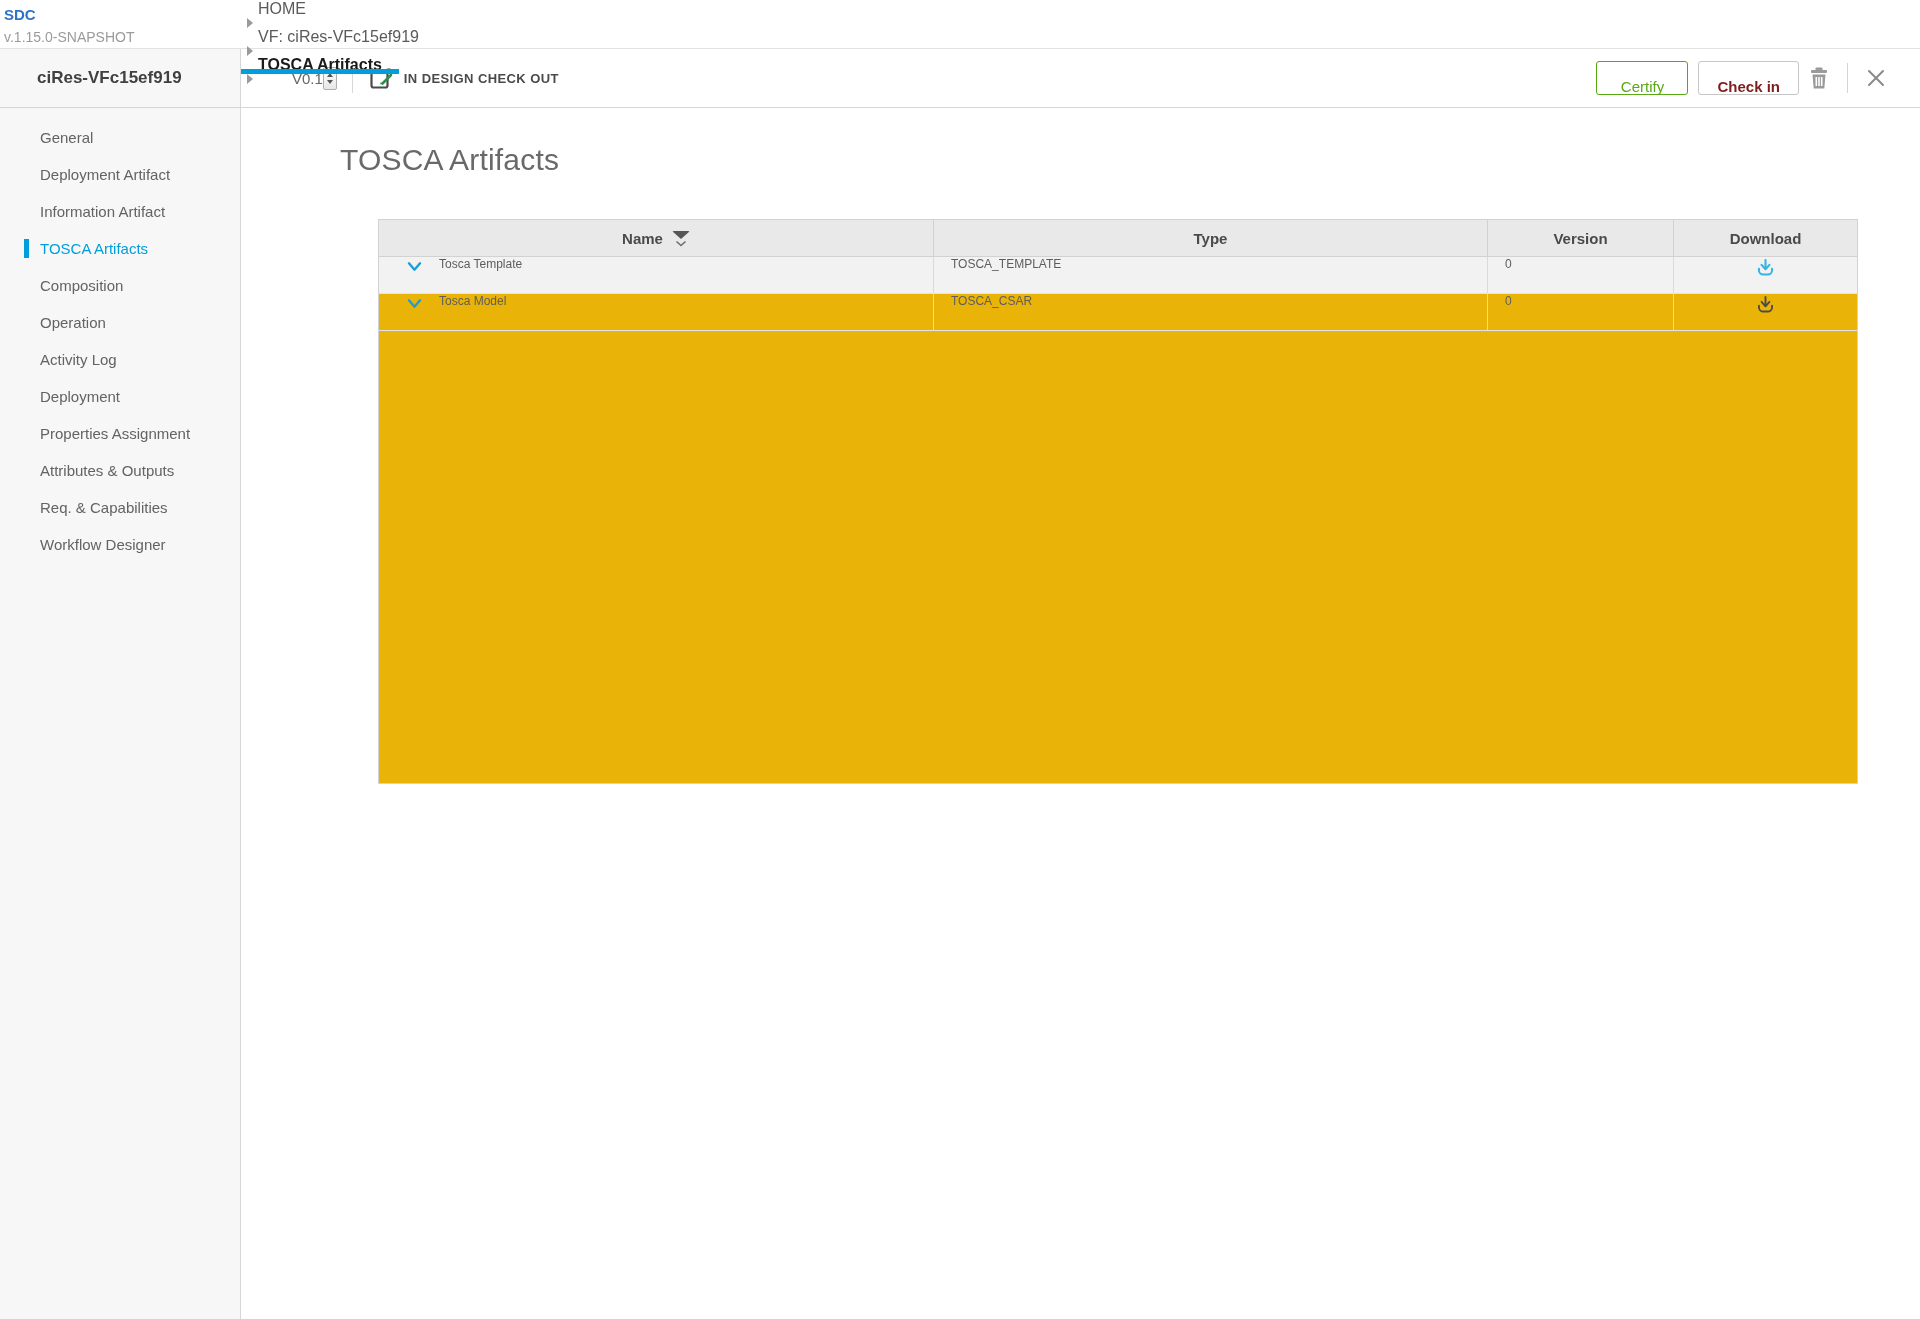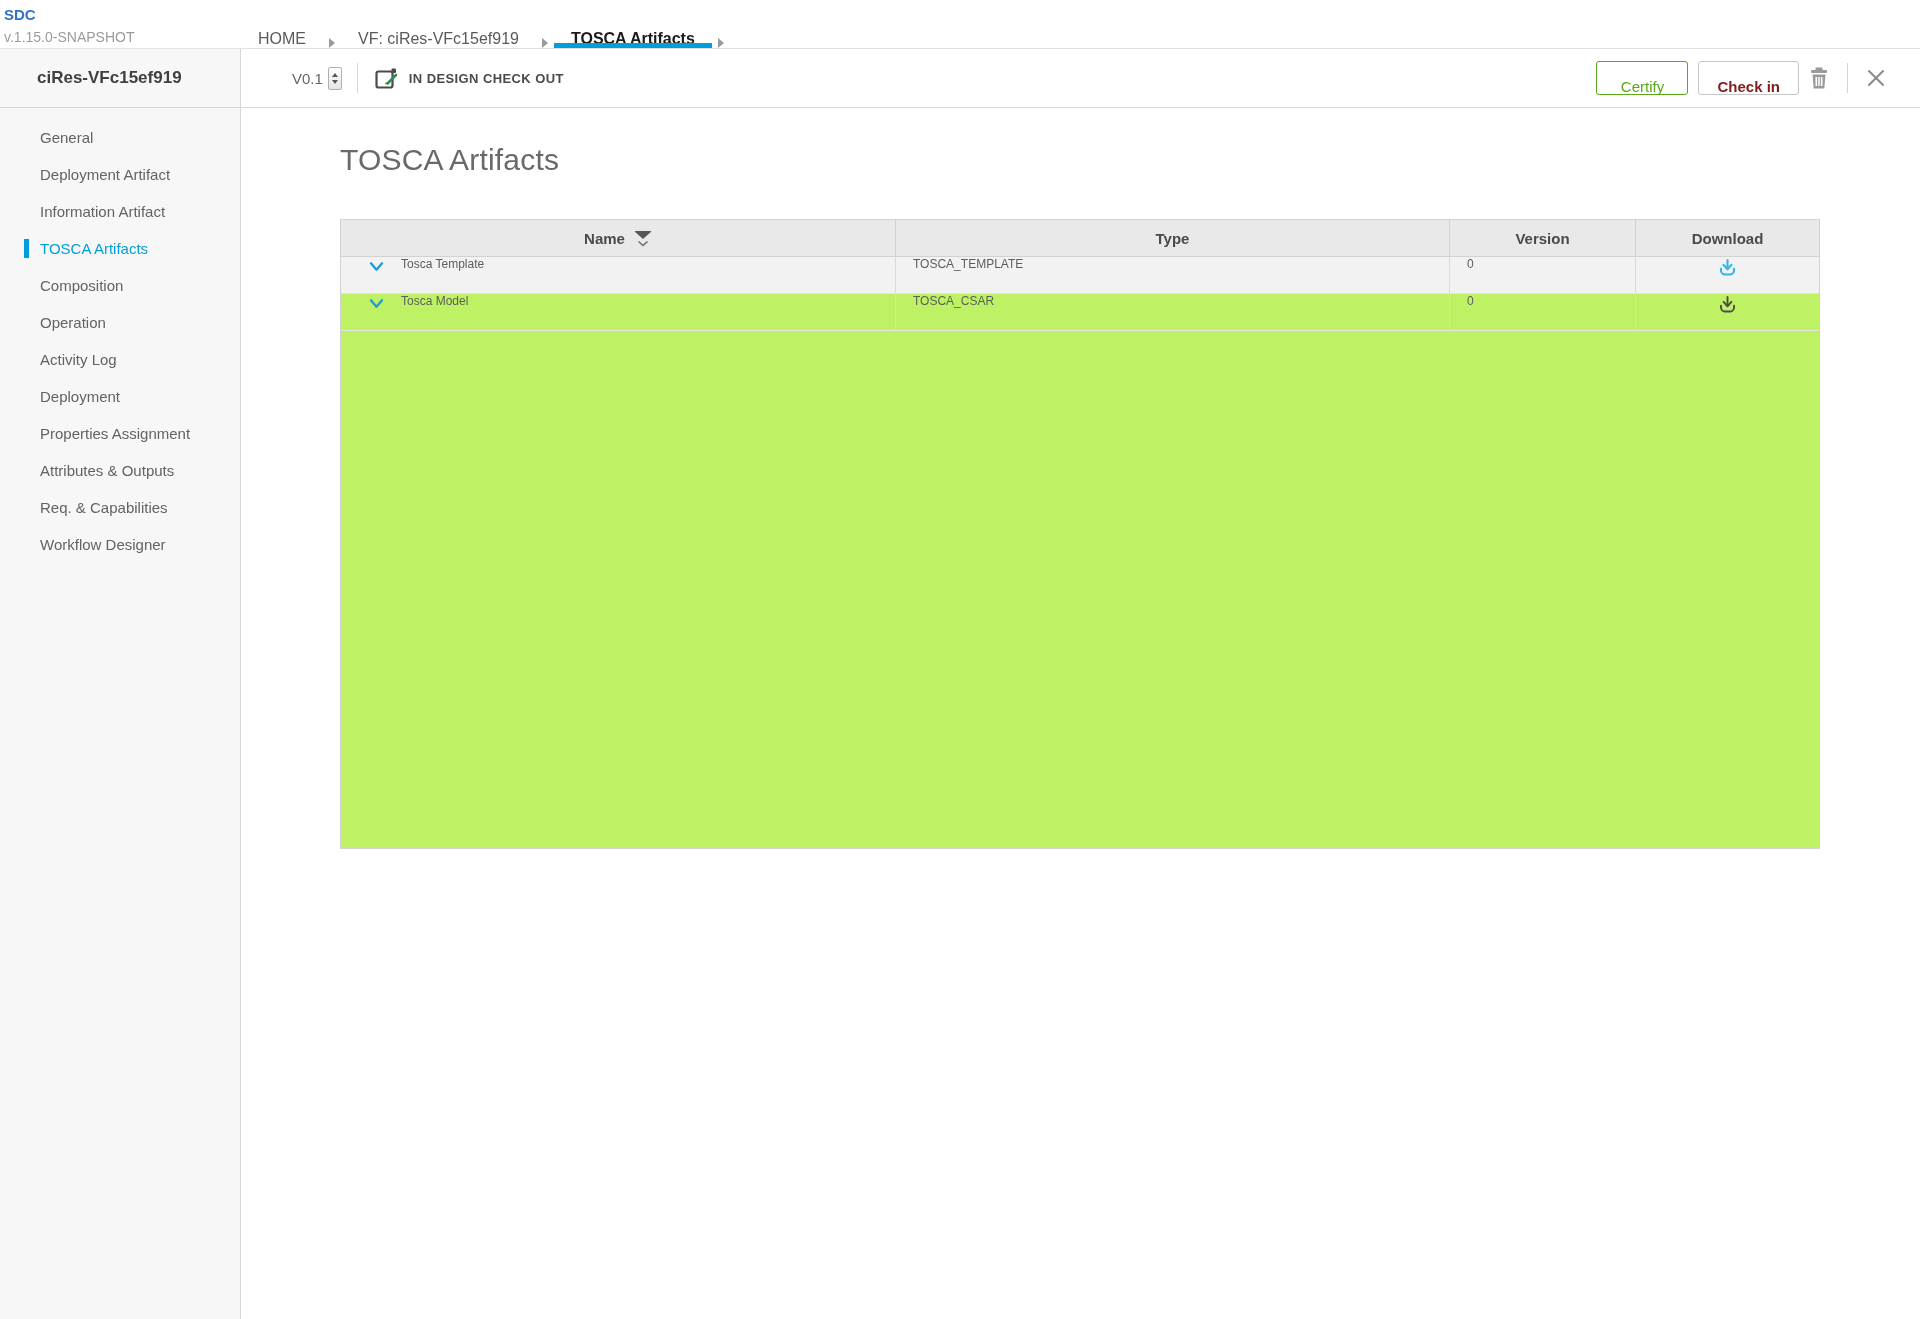--- a/index.html
+++ b/index.html
@@ -5,21 +5,21 @@
   * { margin:0; padding:0; box-sizing:border-box; }
   html,body { width:1920px; height:1319px; background:#fff; overflow:hidden;
               font-family:"Liberation Sans", sans-serif; }
 
   
   .topbar { height:49px; width:100%; background:#fff; display:flex; align-items:stretch;
             border-bottom:1px solid #e2e2e2; position:relative; }
   .logo-block { width:241px; padding:6px 0 0 4px; }
   .logo-main { font-size:15px; font-weight:700; color:#2d74c6; line-height:17px; }
   .logo-sub  { font-size:14px; color:#9b9b9b; line-height:16px;margin-top:6px; }
-  .breadcrumb { display:flex; align-items:flex-end; }
+  .breadcrumb { display:flex; align-items:flex-start;flex-direction:column; }
   .crumb { display:flex; align-items:center; padding:0 17px; font-size:16px; color:#5a5a5a;
            cursor:pointer; position:relative; white-space:nowrap; }
   .crumb.active { color:#1a1a1a; font-weight:700; }
   .crumb.active::after { content:""; position:absolute; left:0; right:0; bottom:0;
            height:5px; background:#009fdb; }
   .crumb-sep { display:flex; align-items:center; padding:0 6px; }
   .crumb-sep i { width:0; height:0; border-left:6px solid #9a9a9a;
            border-top:5px solid transparent; border-bottom:5px solid transparent; display:block; }
 
   
@@ -36,21 +36,21 @@
   .menu li.active { color:#009fdb; }
   .menu li.active::before { content:""; position:absolute; left:24px; top:9px;
              width:5px; height:19px; background:#009fdb; }
 
   
   .content { flex:1; display:flex; flex-direction:column; background:#fff; }
 
   
   .ws-header { height:59px; border-bottom:1px solid #d6d6d6; display:flex; align-items:center;
              padding:0 24px 0 51px; }
-  .ver-label { font-size:15px; color:#666; margin-right:5px; }
+  .ver-label { font-size:15px; color:#666; }
   .ver-spinner { width:14px; height:23px; border:1px solid #b0b0b0; border-radius:2px;
              background:linear-gradient(#ffffff,#e6e6e6); display:flex; flex-direction:column;
              align-items:center; justify-content:center; gap:3px; cursor:pointer; }
   .spin-up { width:0; height:0; border-bottom:4px solid #555;
              border-left:3.5px solid transparent; border-right:3.5px solid transparent; }
   .spin-dn { width:0; height:0; border-top:4px solid #555;
              border-left:3.5px solid transparent; border-right:3.5px solid transparent; }
   .vdiv { width:1px; height:30px; background:#d8d8d8; margin:0 15px; }
   .status-wrap { display:flex; align-items:center; gap:9px; }
   .status-text { font-size:13px; font-weight:700; color:#4a4a4a; letter-spacing:.4px; }
@@ -59,22 +59,22 @@
          background:#fff; cursor:pointer; font-family:"Liberation Sans",sans-serif; }
   .btn-certify { border:1px solid #59a816; color:#59a816; margin-right:10px; }
   .btn-checkin { border:1px solid #c6c6c6; color:#7f1d1d; font-weight:700; }
   .icon-btn { background:none; border:none; cursor:pointer; display:flex; align-items:center;
          justify-content:center; width:40px; height:34px; }
   .vdiv2 { width:1px; height:30px; background:#d4d4d4; margin:0 8px; }
 
   
   .page { padding:35px 0 0 99px; }
   .page-title { font-size:30px; font-weight:300; color:#696969; letter-spacing:.2px; }
-  .table-wrap { margin-top:42px; width:1480px; height:630px; border:1px solid #d2d2d2;
-         background:#bef264; }
+  .table-wrap { margin-top:42px; width:1480px; height:565px; border:1px solid #d2d2d2;
+         background:#eab308;margin-left:38px; }
   .t-row { display:grid; grid-template-columns:554px 554px 186px 184px; }
   .t-head { background:#e9e9e9; border-bottom:1px solid #d2d2d2; }
   .th { height:36px; display:flex; align-items:center; justify-content:center;
          font-size:15px; font-weight:700; color:#4a4a4a; border-left:1px solid #d2d2d2;
          cursor:pointer; }
   .th:first-child { border-left:none; }
   .td { height:36px; display:flex; align-items:flex-start; font-size:12px; color:#5d5d5d;
          border-left:1px solid #dadada; padding-left:17px; }
   .td:first-child { border-left:none; padding-left:26px; gap:15px; }
   .td.center { justify-content:center; padding-left:0; }

